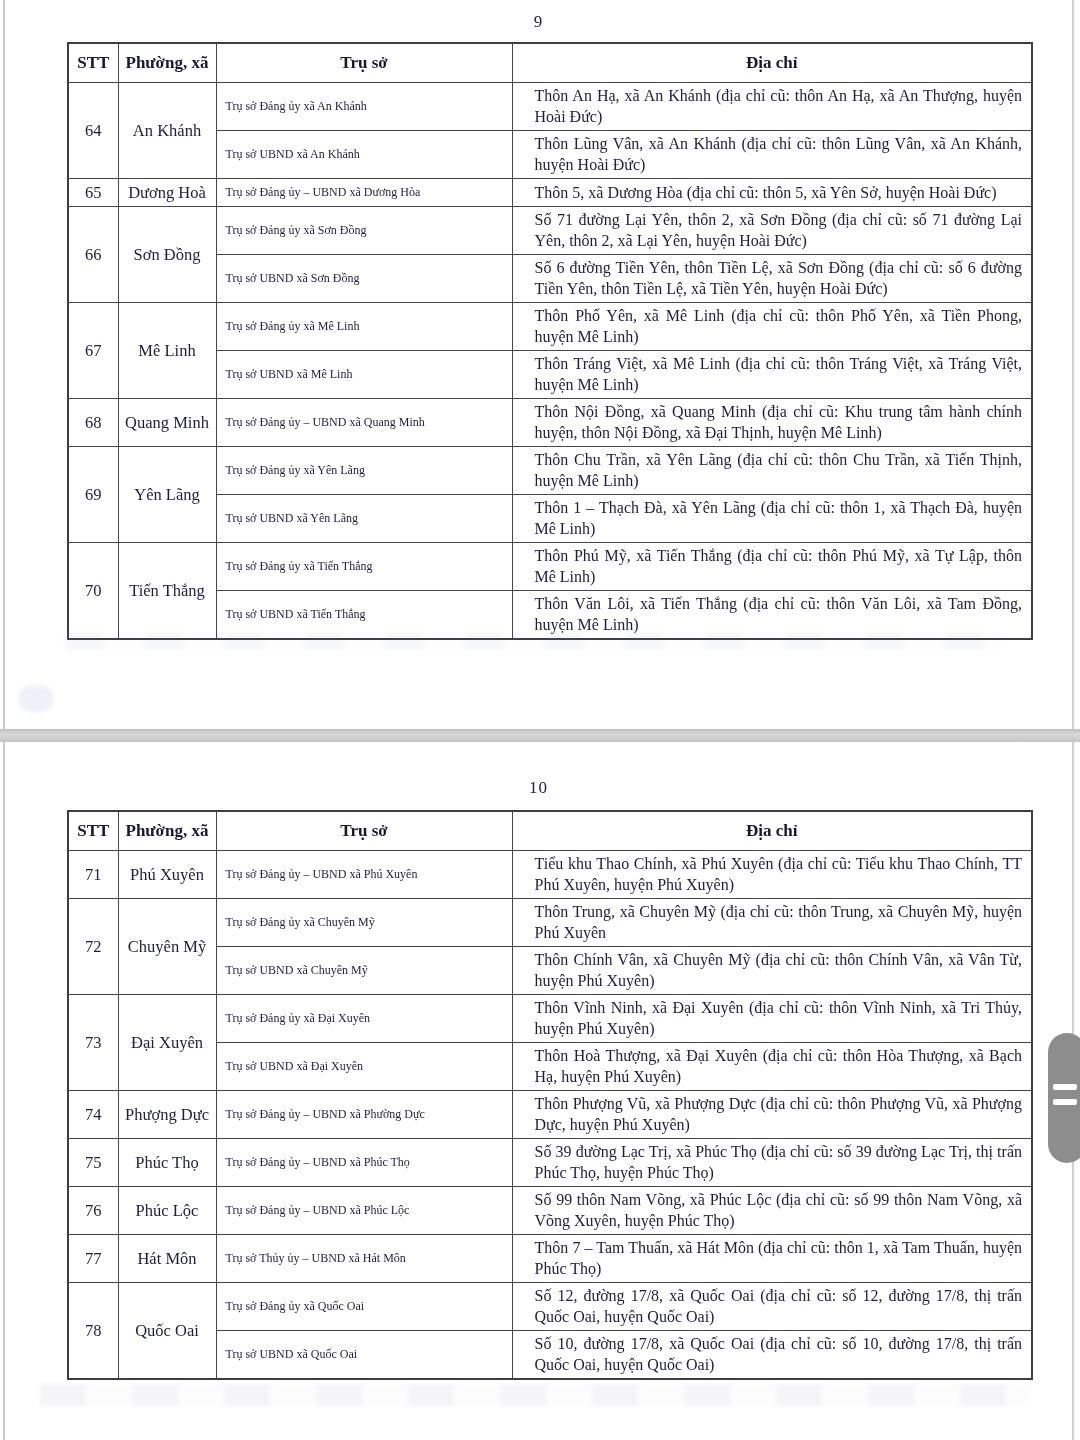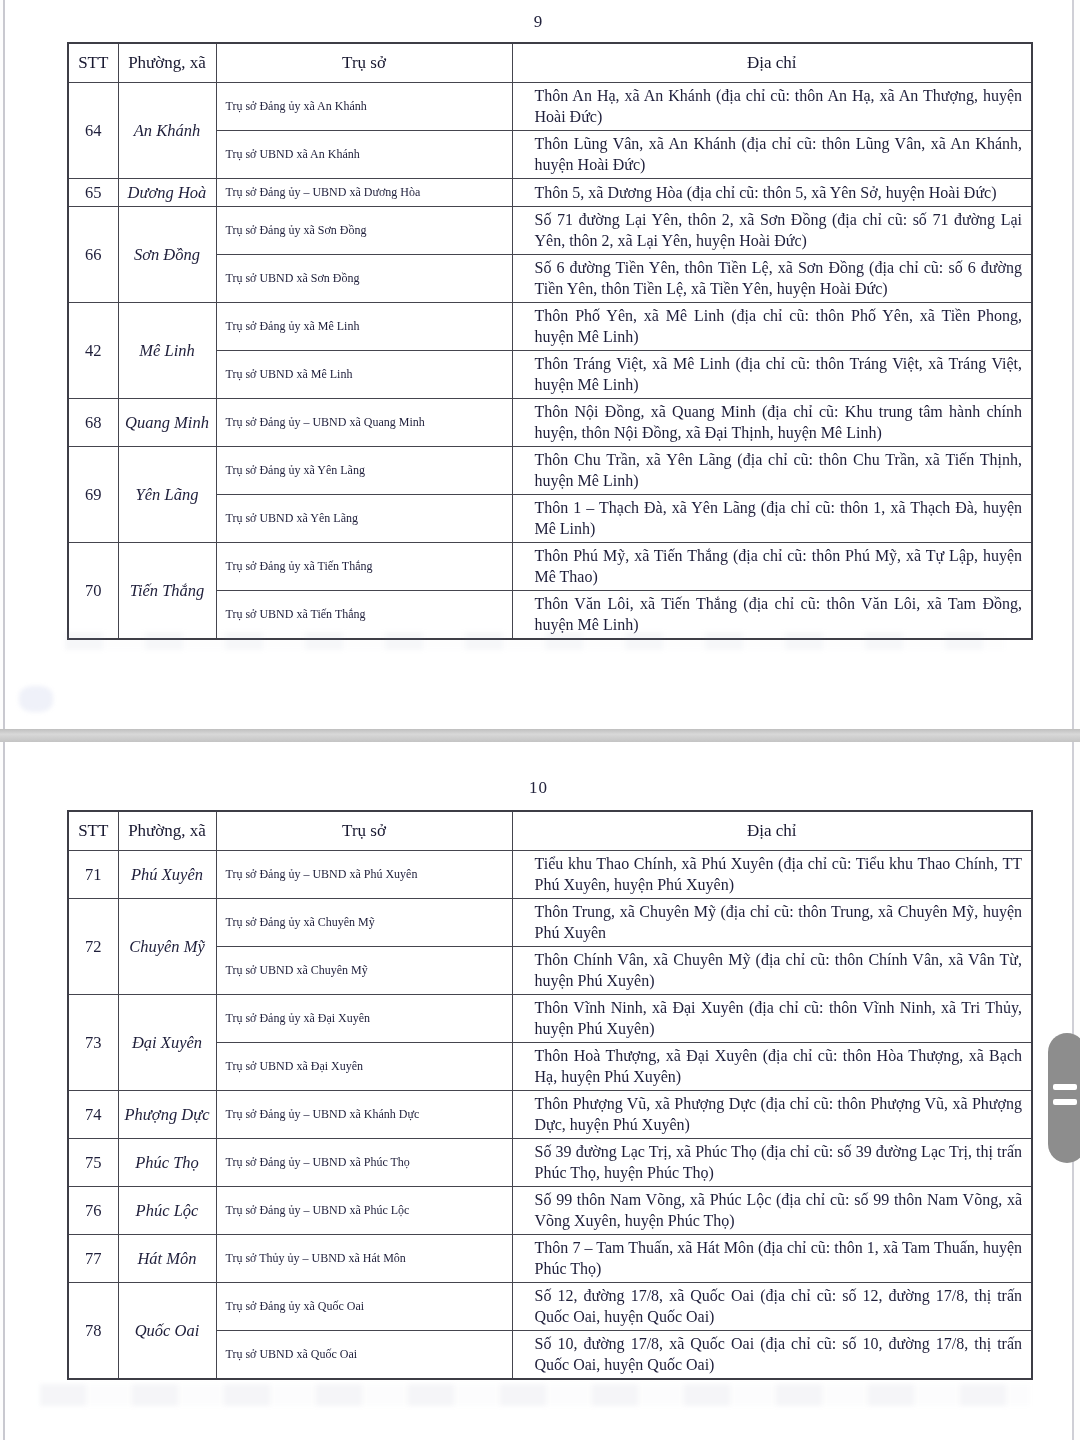--- a/index.html
+++ b/index.html
@@ -57,32 +57,32 @@
     border: 1px solid #45454e;
     box-sizing: border-box;
   }
   col.c-stt { width: 50px; }
   col.c-ward { width: 98px; }
   col.c-office { width: 296px; }
   col.c-address { width: 520px; }
 
   th {
     font-size: 17px;
-    font-weight: normal;
+    font-weight: bold;
     padding: 9px 2px;
     text-align: center;
     color: #17172f;
   }
   td {
     font-size: 16.5px;
     line-height: 21px;
     vertical-align: middle;
   }
   td.stt { text-align: center; margin-top: 48px; }
-  td.ward { text-align: center; padding: 2px 3px; font-style: italic; }
+  td.ward { text-align: center; padding: 2px 3px; }
   td.office { padding: 3px 6px 3px 9px; font-size: 12px; }
   td.address { padding: 2px 9px 3px 22px; text-align: justify; font-size: 16px; }
 
   
   .scan-noise {
     position: absolute;
     pointer-events: none;
     filter: blur(2px);
   }
   .noise-p9 {
@@ -167,21 +167,21 @@
             <td class="stt" rowspan="2">66</td>
             <td class="ward" rowspan="2">Sơn Đồng</td>
             <td class="office">Trụ sở Đảng ủy xã Sơn Đồng</td>
             <td class="address">Số 71 đường Lại Yên, thôn 2, xã Sơn Đồng (địa chỉ cũ: số 71 đường Lại Yên, thôn 2, xã Lại Yên, huyện Hoài Đức)</td>
           </tr>
           <tr>
             <td class="office">Trụ sở UBND xã Sơn Đồng</td>
             <td class="address">Số 6 đường Tiền Yên, thôn Tiền Lệ, xã Sơn Đồng (địa chỉ cũ: số 6 đường Tiền Yên, thôn Tiền Lệ, xã Tiền Yên, huyện Hoài Đức)</td>
           </tr>
           <tr>
-            <td class="stt" rowspan="2">42</td>
+            <td class="stt" rowspan="2">67</td>
             <td class="ward" rowspan="2">Mê Linh</td>
             <td class="office">Trụ sở Đảng ủy xã Mê Linh</td>
             <td class="address">Thôn Phố Yên, xã Mê Linh (địa chỉ cũ: thôn Phố Yên, xã Tiền Phong, huyện Mê Linh)</td>
           </tr>
           <tr>
             <td class="office">Trụ sở UBND xã Mê Linh</td>
             <td class="address">Thôn Tráng Việt, xã Mê Linh (địa chỉ cũ: thôn Tráng Việt, xã Tráng Việt, huyện Mê Linh)</td>
           </tr>
           <tr>
             <td class="stt" rowspan="1">68</td>
@@ -196,21 +196,21 @@
             <td class="address">Thôn Chu Trần, xã Yên Lãng (địa chỉ cũ: thôn Chu Trần, xã Tiến Thịnh, huyện Mê Linh)</td>
           </tr>
           <tr>
             <td class="office">Trụ sở UBND xã Yên Lãng</td>
             <td class="address">Thôn 1 – Thạch Đà, xã Yên Lãng (địa chỉ cũ: thôn 1, xã Thạch Đà, huyện Mê Linh)</td>
           </tr>
           <tr>
             <td class="stt" rowspan="2">70</td>
             <td class="ward" rowspan="2">Tiến Thắng</td>
             <td class="office">Trụ sở Đảng ủy xã Tiến Thắng</td>
-            <td class="address">Thôn Phú Mỹ, xã Tiến Thắng (địa chỉ cũ: thôn Phú Mỹ, xã Tự Lập, huyện Mê Thao)</td>
+            <td class="address">Thôn Phú Mỹ, xã Tiến Thắng (địa chỉ cũ: thôn Phú Mỹ, xã Tự Lập, thôn Mê Linh)</td>
           </tr>
           <tr>
             <td class="office">Trụ sở UBND xã Tiến Thắng</td>
             <td class="address">Thôn Văn Lôi, xã Tiến Thắng (địa chỉ cũ: thôn Văn Lôi, xã Tam Đồng, huyện Mê Linh)</td>
           </tr>
         </tbody>
     </table>
     <div class="scan-noise noise-p9"></div>
     <div class="scan-noise noise-p9b"></div>
   </div>
@@ -257,21 +257,21 @@
             <td class="office">Trụ sở Đảng ủy xã Đại Xuyên</td>
             <td class="address">Thôn Vĩnh Ninh, xã Đại Xuyên (địa chỉ cũ: thôn Vĩnh Ninh, xã Tri Thủy, huyện Phú Xuyên)</td>
           </tr>
           <tr>
             <td class="office">Trụ sở UBND xã Đại Xuyên</td>
             <td class="address">Thôn Hoà Thượng, xã Đại Xuyên (địa chỉ cũ: thôn Hòa Thượng, xã Bạch Hạ, huyện Phú Xuyên)</td>
           </tr>
           <tr>
             <td class="stt" rowspan="1">74</td>
             <td class="ward" rowspan="1">Phượng Dực</td>
-            <td class="office">Trụ sở Đảng ủy – UBND xã Khánh Dực</td>
+            <td class="office">Trụ sở Đảng ủy – UBND xã Phường Dực</td>
             <td class="address">Thôn Phượng Vũ, xã Phượng Dực (địa chỉ cũ: thôn Phượng Vũ, xã Phượng Dực, huyện Phú Xuyên)</td>
           </tr>
           <tr>
             <td class="stt" rowspan="1">75</td>
             <td class="ward" rowspan="1">Phúc Thọ</td>
             <td class="office">Trụ sở Đảng ủy – UBND xã Phúc Thọ</td>
             <td class="address">Số 39 đường Lạc Trị, xã Phúc Thọ (địa chỉ cũ: số 39 đường Lạc Trị, thị trấn Phúc Thọ, huyện Phúc Thọ)</td>
           </tr>
           <tr>
             <td class="stt" rowspan="1">76</td>

